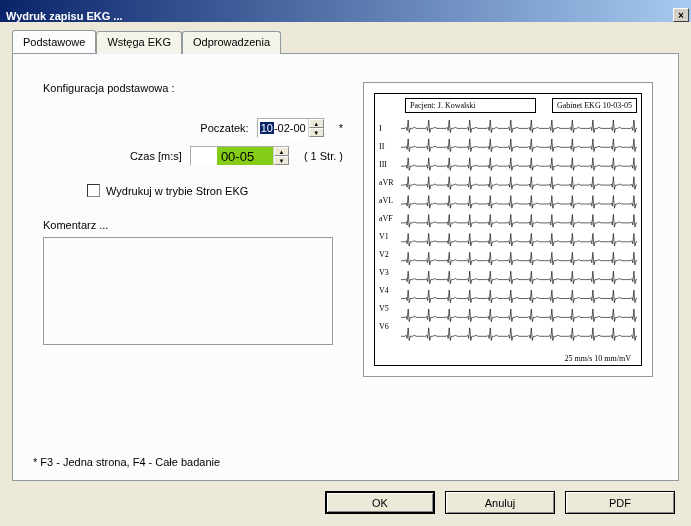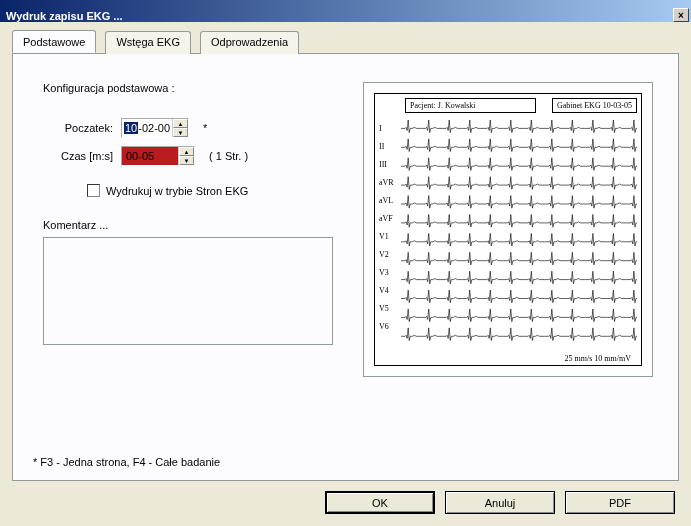--- a/index.html
+++ b/index.html
@@ -45,21 +45,21 @@
     display: flex;
     position: relative;
     z-index: 2;
   }
   .tab {
     padding: 4px 10px 4px 10px;
     border: 1px solid #919B9C;
     border-bottom: none;
     border-radius: 3px 3px 0 0;
     background: #F5F4EA;
-    margin-right: 9px;
+    margin-right: 0px;
     cursor: pointer;
     position: relative;
     top: 1px;
   }
   .tab.active {
     background: #FCFCFE;
     border-bottom: 1px solid #FCFCFE;
     top: 0px;
     padding-top: 5px;
   }
@@ -69,35 +69,36 @@
     height: 428px;
     padding: 28px 22px 14px 30px;
     position: relative;
   }
   .tab-content {
     display: flex;
     gap: 20px;
   }
   .left-col { width: 300px; }
   .section-title { margin-bottom: 24px; }
-  .form-row { display: flex; align-items: center; margin-bottom: 8px; }
+  .form-row { display: flex; align-items: center; margin-bottom: 8px; justify-content: flex-end; }
   .form-label { width: 78px; text-align: right; padding-right: 8px; }
   .spinner {
     display: inline-flex;
     border: 1px inset #fff;
     background: #fff;
     height: 20px;
   }
   .spinner input {
     border: none;
     width: 56px;
-    font-size: 11px;
+    font-size: 13px;
     padding: 2px 4px;
     outline: none;
-    background: #b91c1c;
+    background: #84cc16;
+    margin-left: 26px;
   }
   .spinner .sel {
     background: #0A246A;
     color: #fff;
     padding: 0 1px;
   }
   .spin-btns {
     width: 16px;
     display: flex;
     flex-direction: column;

